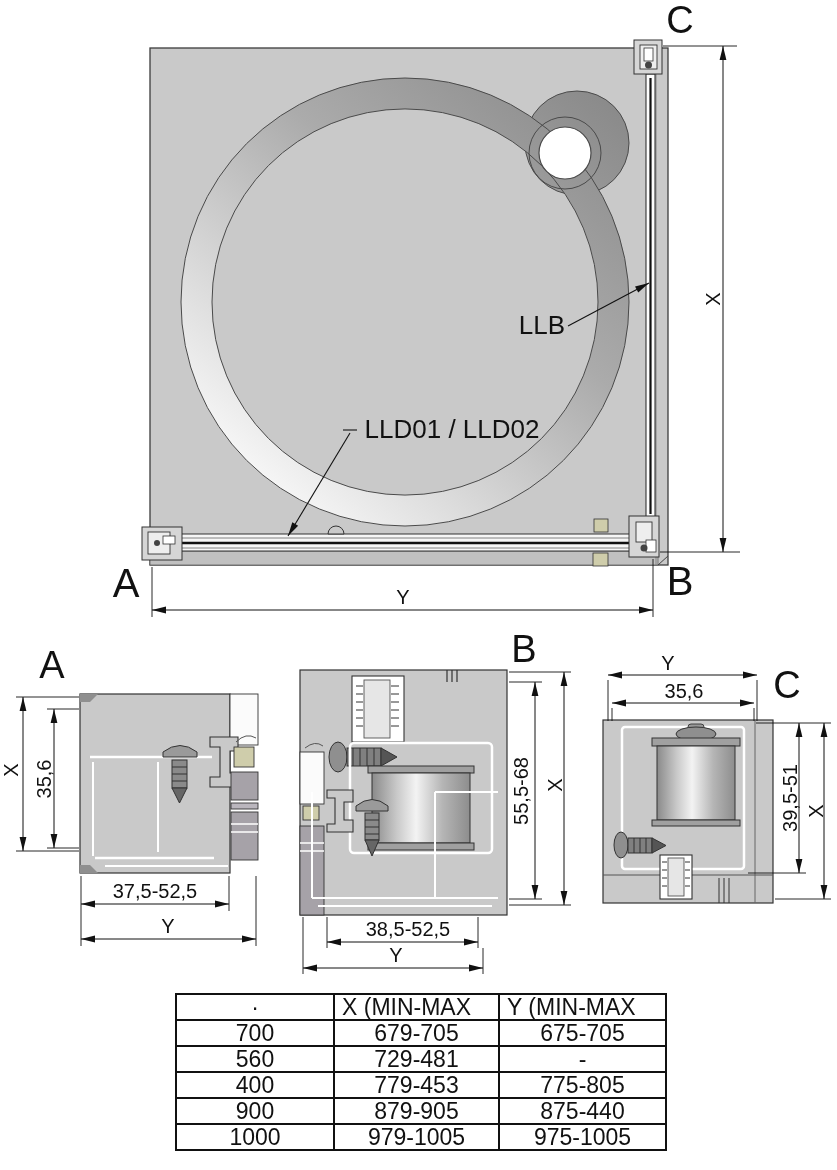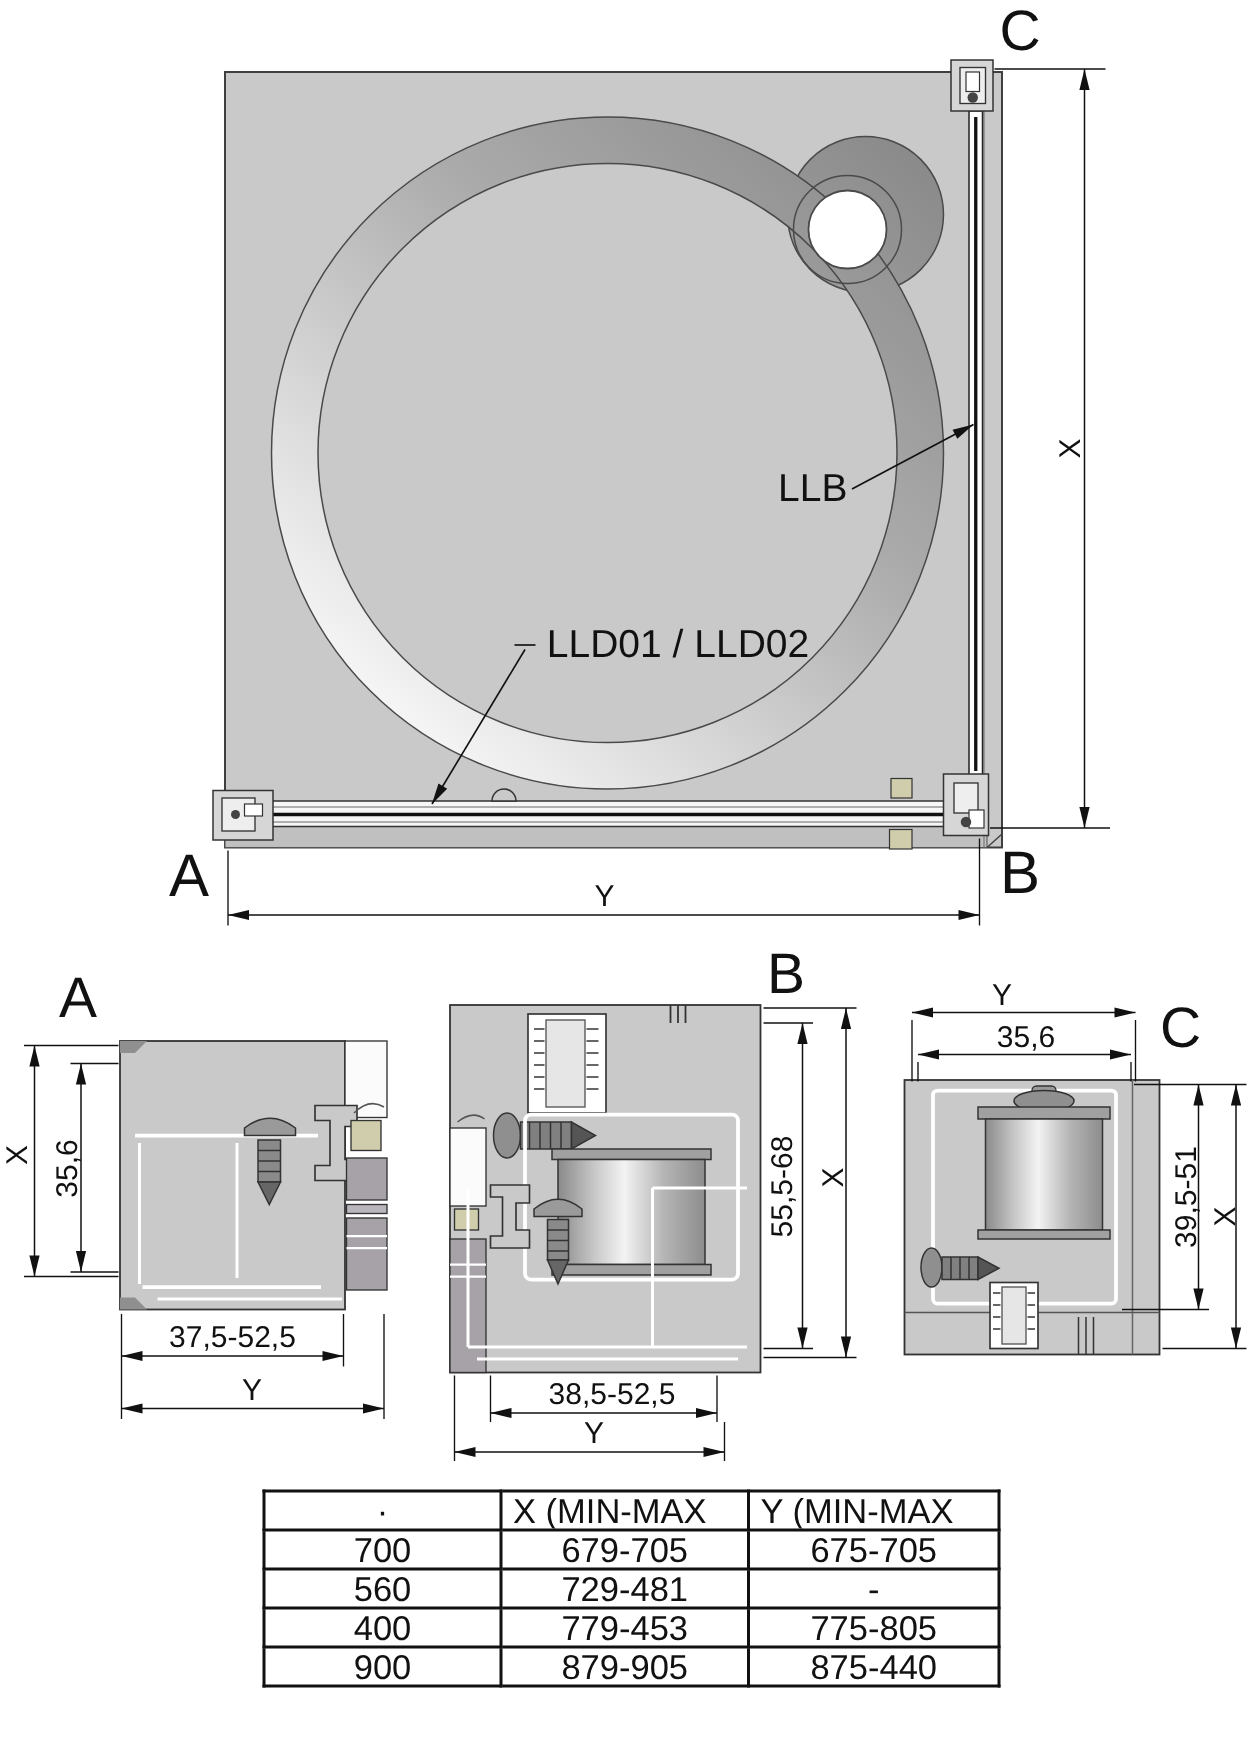--- a/index.html
+++ b/index.html
@@ -379,17 +379,22 @@
       <tr>
         <td>400</td>
         <td>779-453</td>
         <td>775-805</td>
       </tr>
       <tr>
         <td>900</td>
         <td>879-905</td>
         <td>875-440</td>
       </tr>
+      <tr>
+        <td>1000</td>
+        <td>979-1005</td>
+        <td>975-1005</td>
+      </tr>
     </tbody>
   </table>
 </div>
 
 </div>
 
 </body></html>

